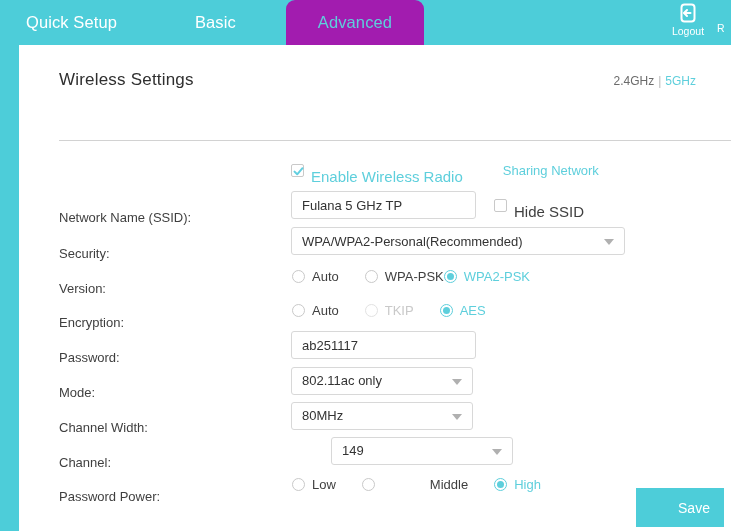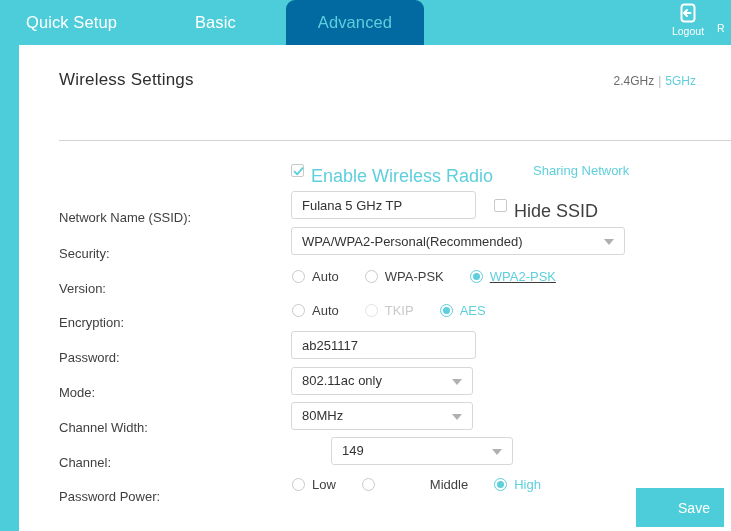--- a/index.html
+++ b/index.html
@@ -46,21 +46,21 @@
     color: #ffffff;
     font-size: 16.5px;
     letter-spacing: .1px;
     cursor: pointer;
     white-space: nowrap;
   }
   .tab.first { padding-left: 26px; padding-right: 34px; }
   .tab.mid   { padding: 0 44px; }
 
   .tab.active {
-    background: #0369a1;
+    background: #a21caf;
     color: #5ecfdc;
     border-radius: 9px 9px 0 0;
     padding: 1px 32px;
     margin-left: 6px;
   }
 
   
   .header-actions {
     position: absolute;
     right: 0; top: 0;
@@ -199,21 +199,21 @@
     border: 1px solid #c9c9c9;
     border-radius: 2px;
     background: #fff;
     display: inline-block;
     flex: none;
   }
   .cbox .box svg { position: absolute; left: 1px; top: 1px; }
 
   .cbox .cbl {
     margin-left: 7px;
-    font-size: 18px;
+    font-size: 15px;
     margin-top: 12px;
   }
   .cbox.on  .cbl { color: #5ecfdc; }
   .cbox.off .cbl { color: #3f3f3f; }
 
   .link {
     color: #5ecfdc;
     font-size: 13px;
     cursor: pointer;
     white-space: nowrap;
@@ -416,21 +416,21 @@
       <div class="control" style="left:273px;">
         <div class="radios">
           <div class="radio">
             <span class="dot"></span>
             <span class="rl">Auto</span>
           </div>
           <div class="radio" style="margin-left:26px;">
             <span class="dot"></span>
             <span class="rl">WPA-PSK</span>
           </div>
-          <div class="radio sel2" style="margin-left:26px;text-decoration:underline;">
+          <div class="radio sel2" style="">
             <span class="dot"></span>
             <span class="rl">WPA2-PSK</span>
           </div>
         </div>
       </div>
     </div>
 
     <div class="row">
       <div class="label">Encryption:</div>
       <div class="control" style="left:273px;">

